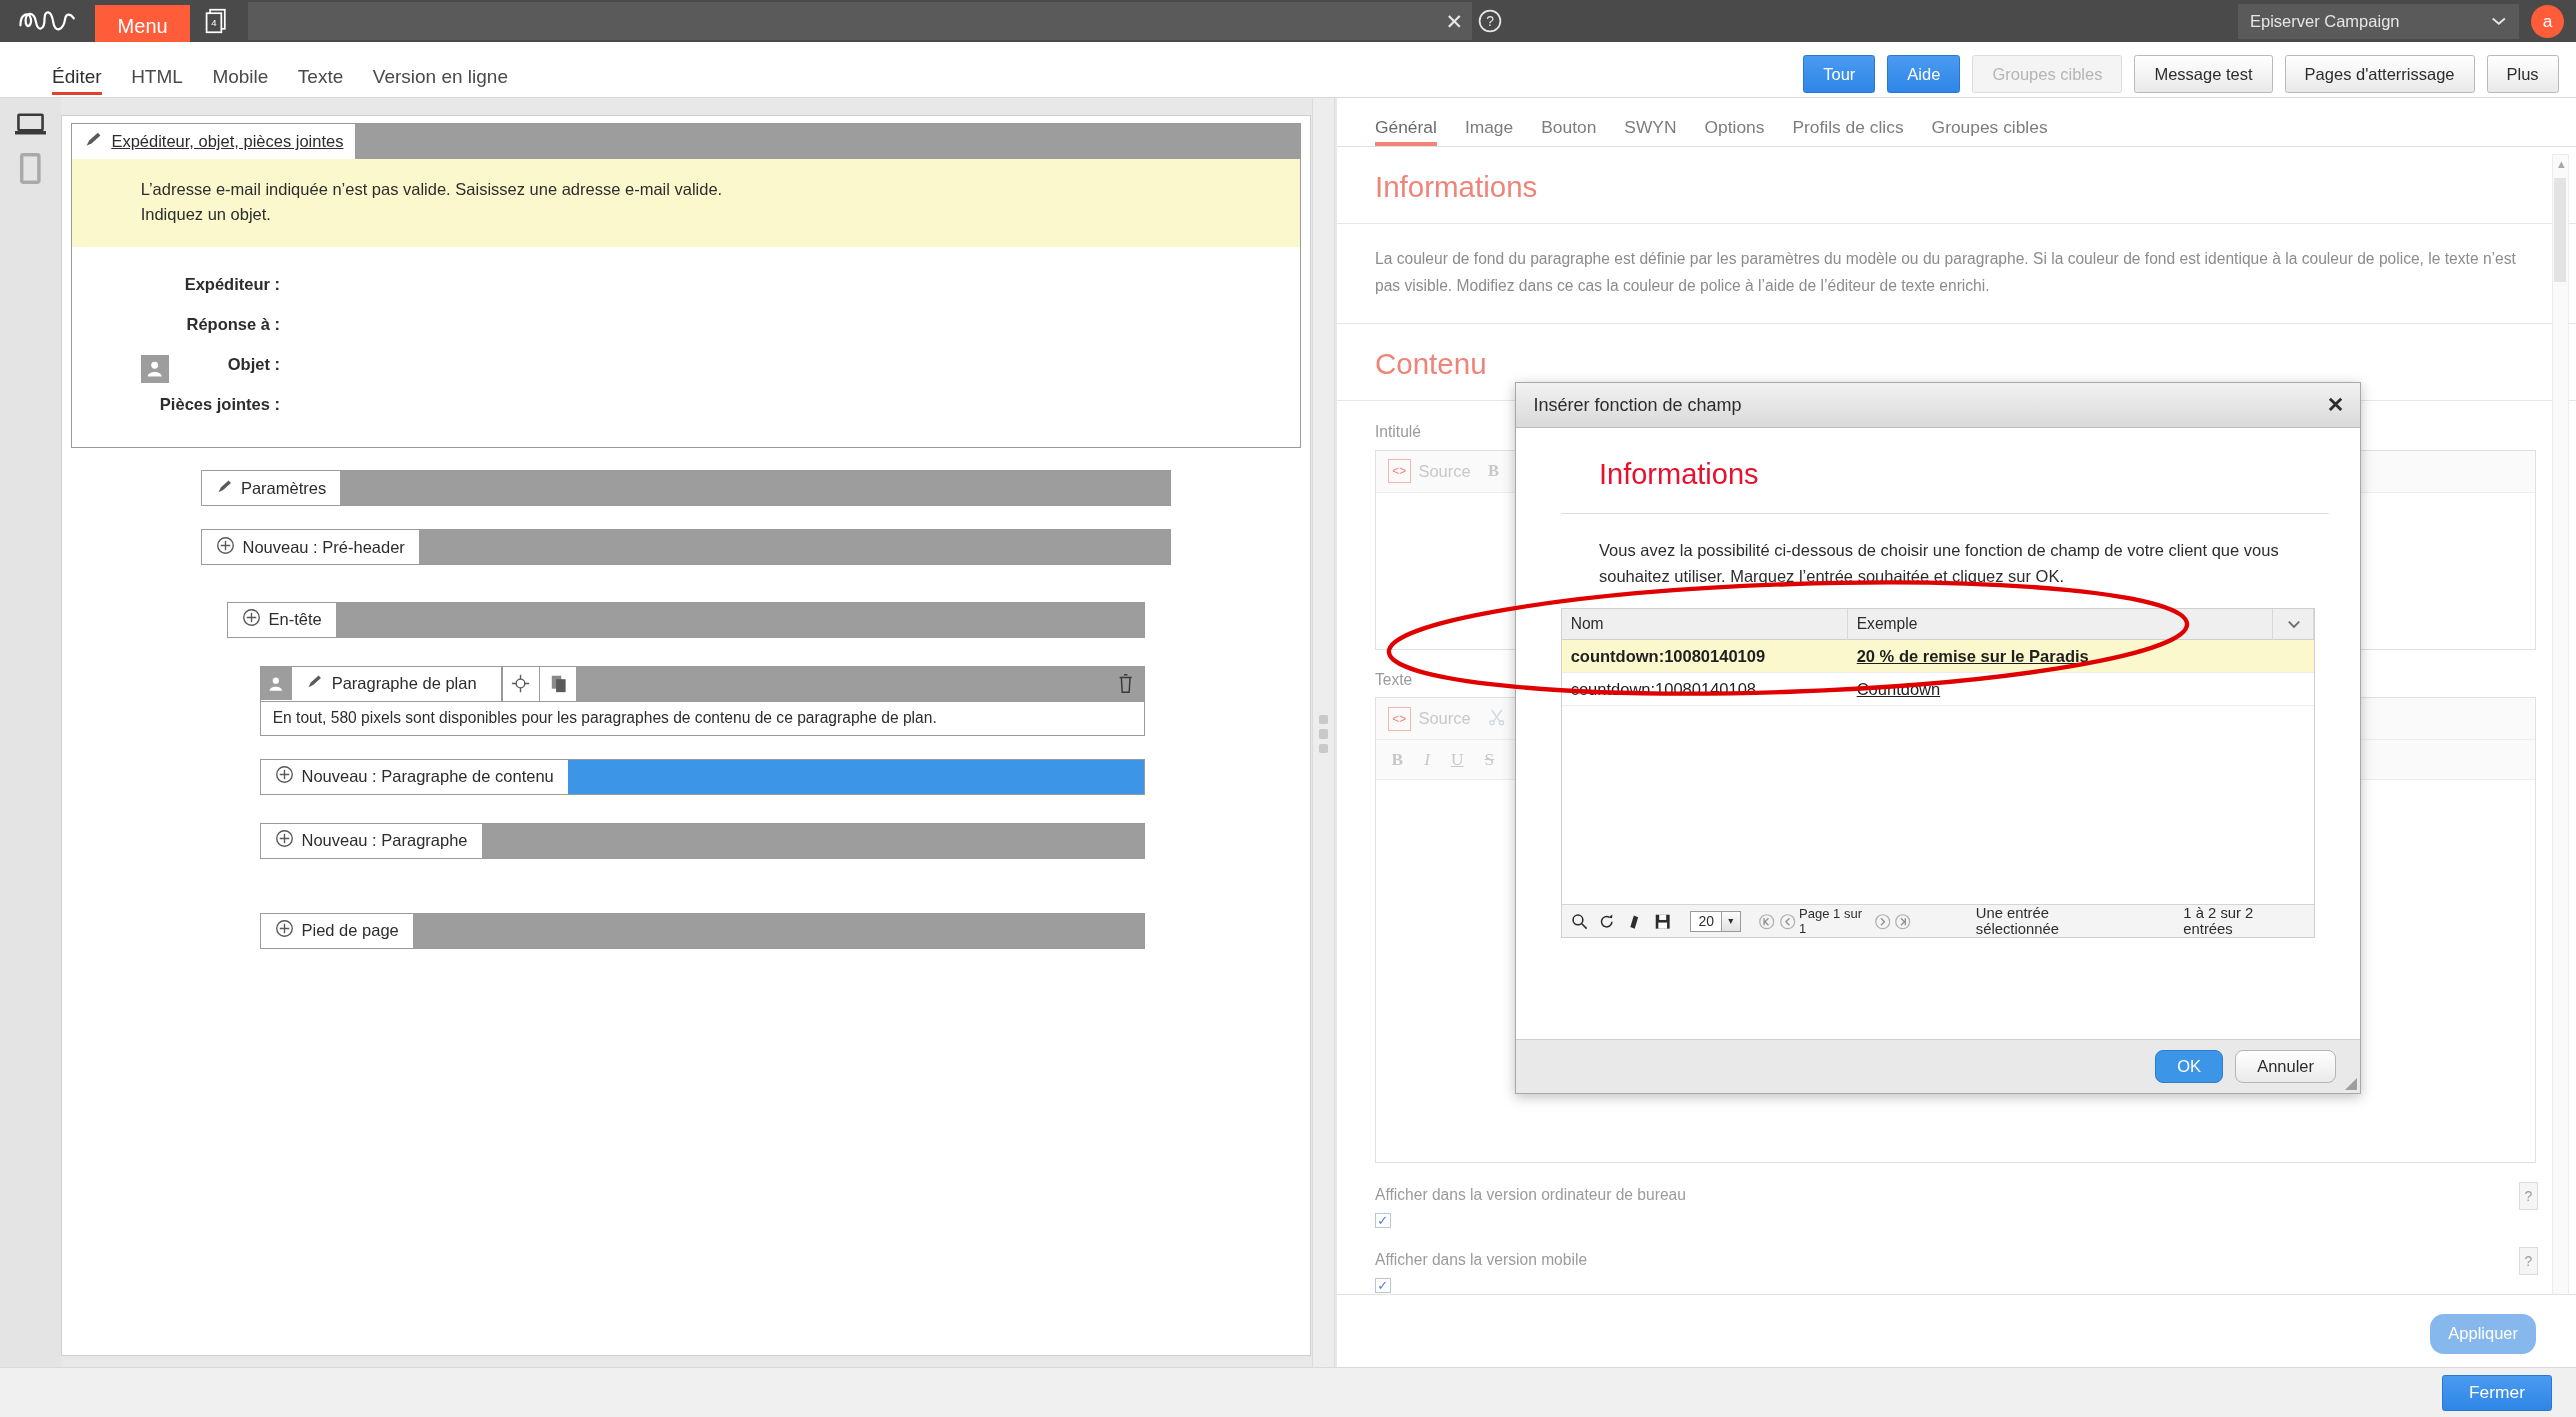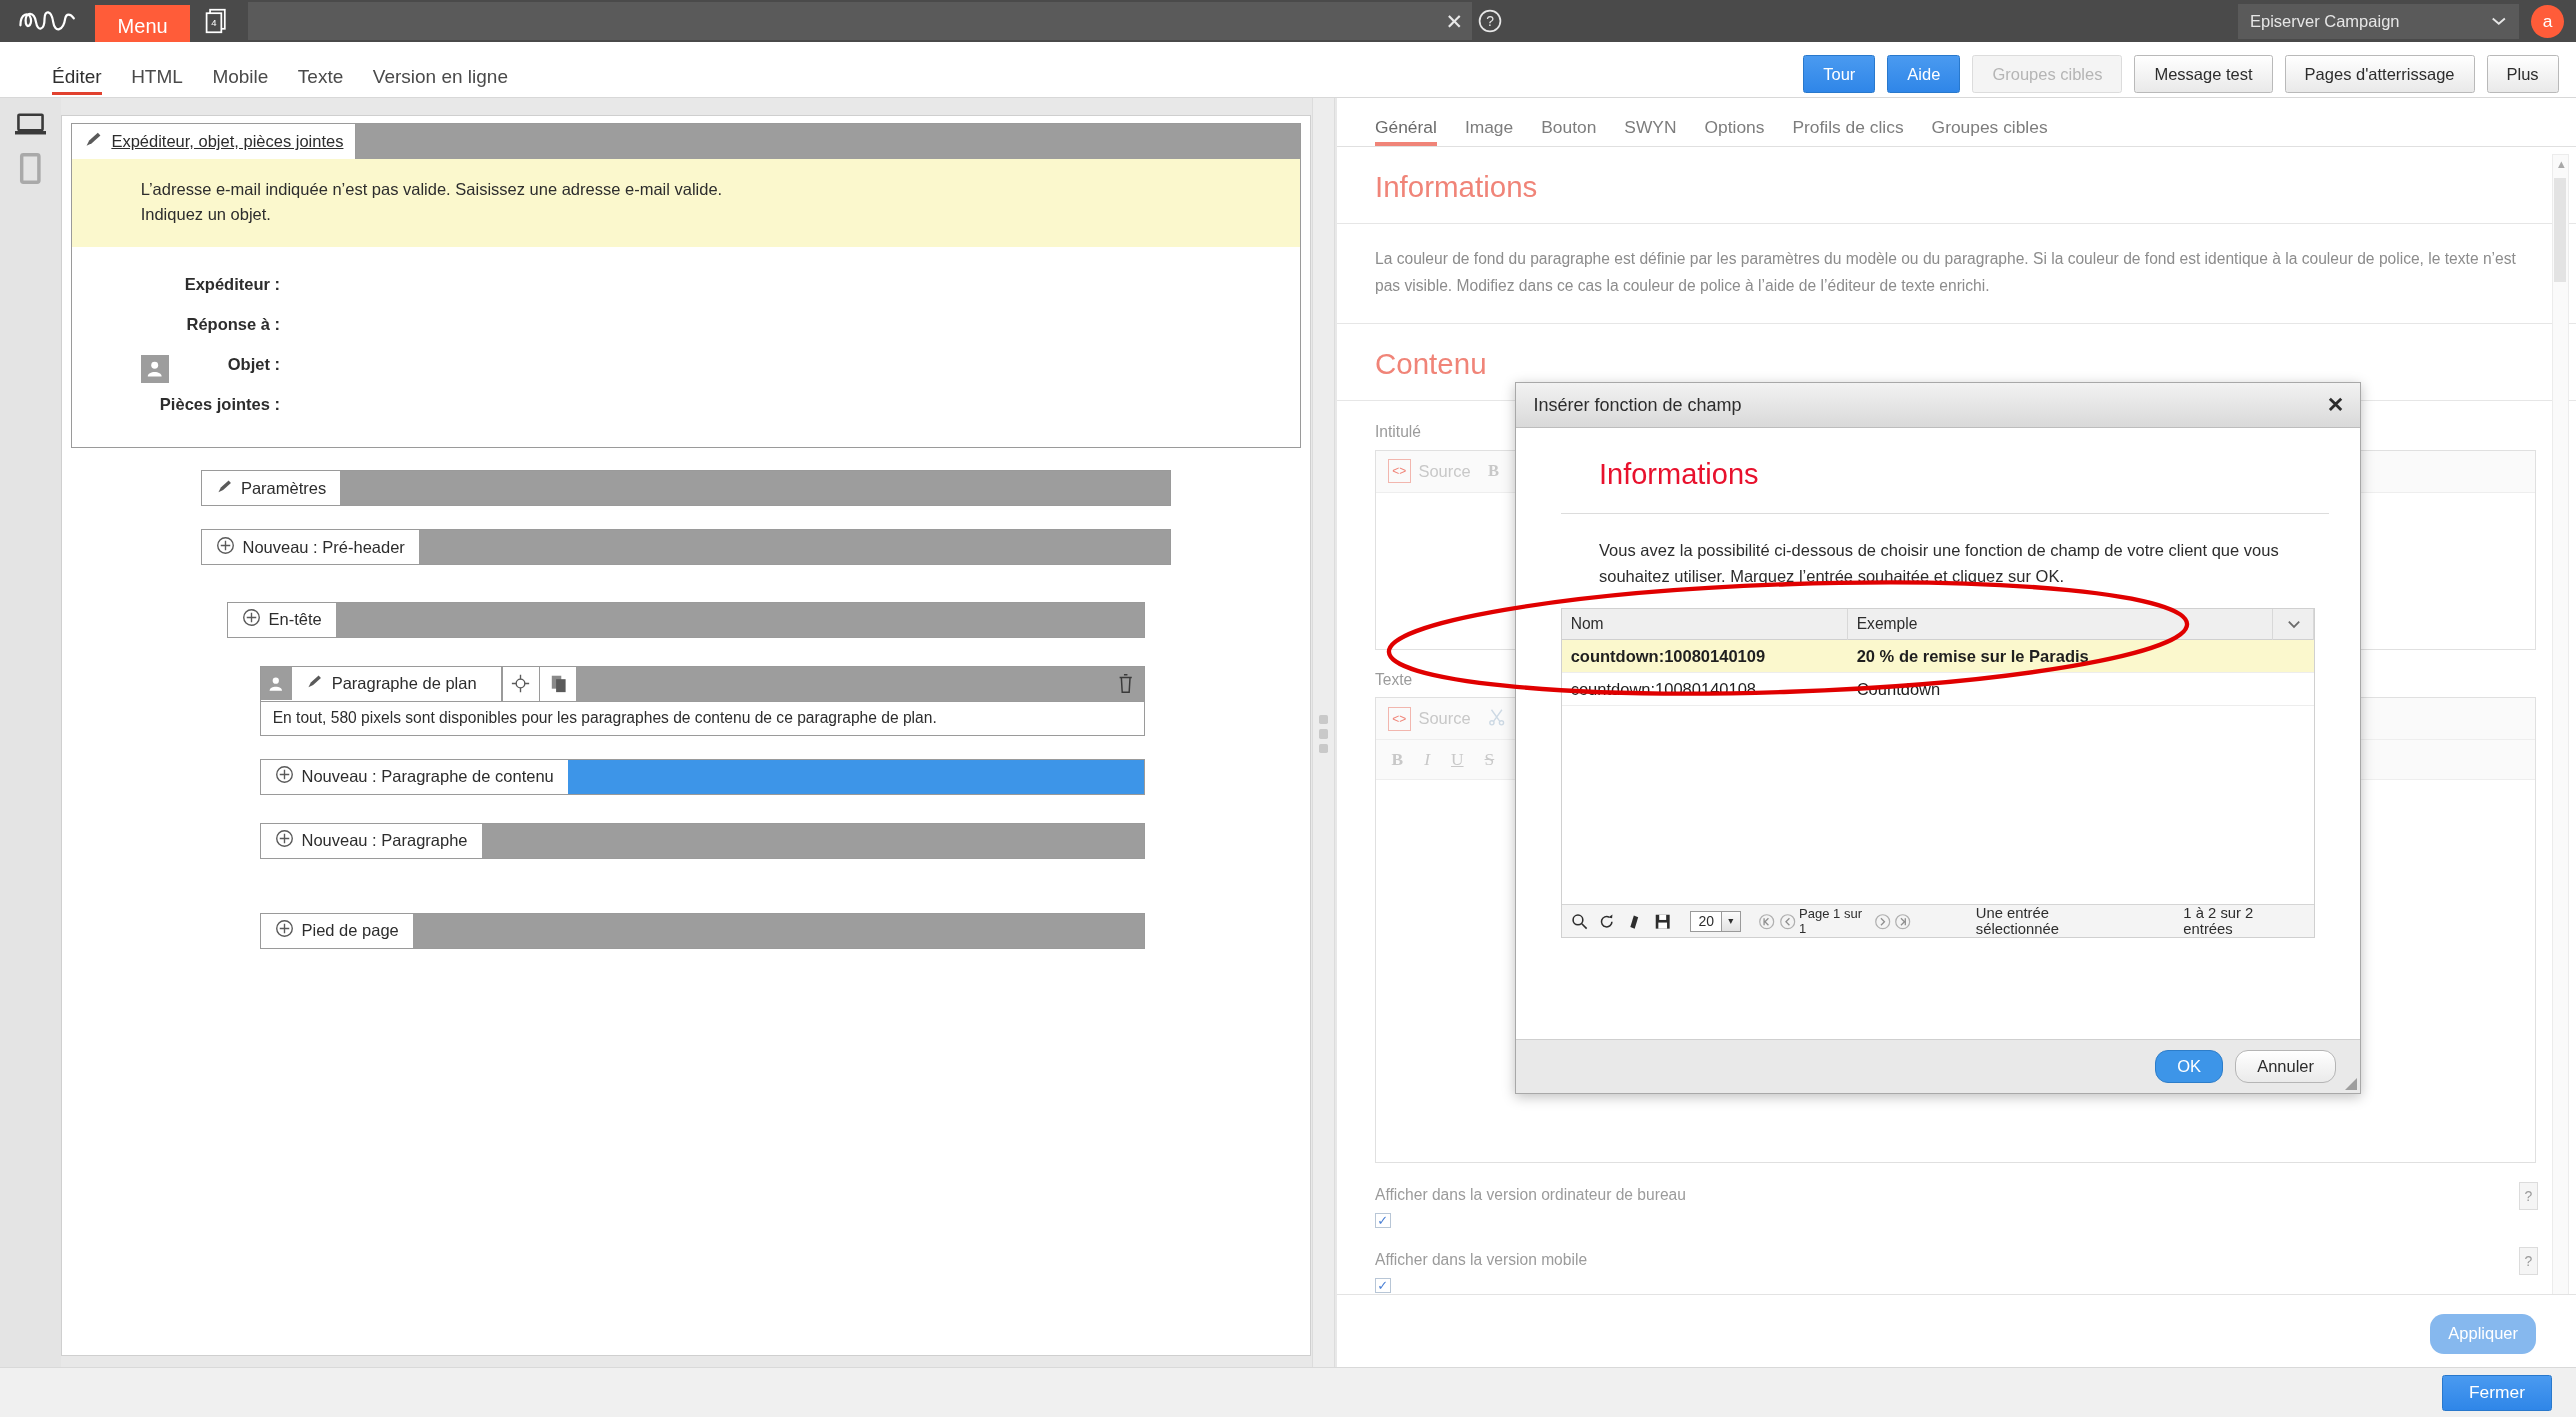--- a/index.html
+++ b/index.html
@@ -324,21 +324,21 @@
   .gh.c1 { width: 286px; }
   .gh.c2 { width: 425px; }
   .gh.c3 { flex: 1; justify-content: flex-end; padding-right: 12px; color: #6b6b6b; }
   .grid-row {
     display: flex; height: 33px; align-items: center;
     font-size: 16.5px; color: #1f1f1f; border-bottom: 0.9px solid #ededed;
   }
   .grid-row.sel { background: #fbf8cd; font-weight: bold; }
   .grid-row .gc { padding: 0 8.7px; height: 33px; display: flex; align-items: center; }
   .gc.c1 { width: 286px; }
-  .gc.c2 { width: 425px; }
+  .gc.c2 { width: 425px; text-decoration: underline; }
   .gc.c3 { flex: 1; }
   .grid-fill { height: 198px; background: #fff; }
 
   .grid-foot {
     height: 33px; background: #f4f4f4; border-top: 0.9px solid #d5d5d5;
     display: flex; align-items: center; font-size: 14.8px; color: #2d2d2d;
     padding: 0 8.7px; gap: 0;
   }
   .gf-icons { display: flex; align-items: center; gap: 10.4px; padding-right: 19px; }
   .gf-icons i { cursor: pointer; display: flex; align-items: center; }
@@ -361,21 +361,21 @@
     position: absolute; left: 0; bottom: 0; width: 844px; height: 54px;
     background: #e9e9e9; border-top: 0.9px solid #cfcfcf;
     display: flex; align-items: center; justify-content: flex-end; gap: 12px;
     padding: 0 24px 0 0;
   }
   .modal-foot .grip {
     position: absolute; right: 2.6px; bottom: 2.6px; width: 0; height: 0;
     border-left: 12px solid transparent; border-bottom: 12px solid #9e9e9e;
   }
   .mbtn {
-    height: 33px; padding: 0 21px; font-size: 16.5px; cursor: pointer; border-radius: 13px;
+    height: 33px; padding: 0 21px; font-size: 16.5px; cursor: pointer; border-radius: 8px;
     font-family: "Liberation Sans", sans-serif;
     display: flex; align-items: center; justify-content: center;
   }
   .mbtn.ok { background: #3d95e8; border: 0.9px solid #2d7dc9; color: #fff; }
   .mbtn.cancel { background: linear-gradient(#ffffff,#eaeaea); border: 0.9px solid #b5b5b5; color: #2d2d2d; }
 
   
   .annot {
     position: absolute; left: 1380px; top: 538px; width: 816px; height: 200px;
     z-index: 90; pointer-events: none;

